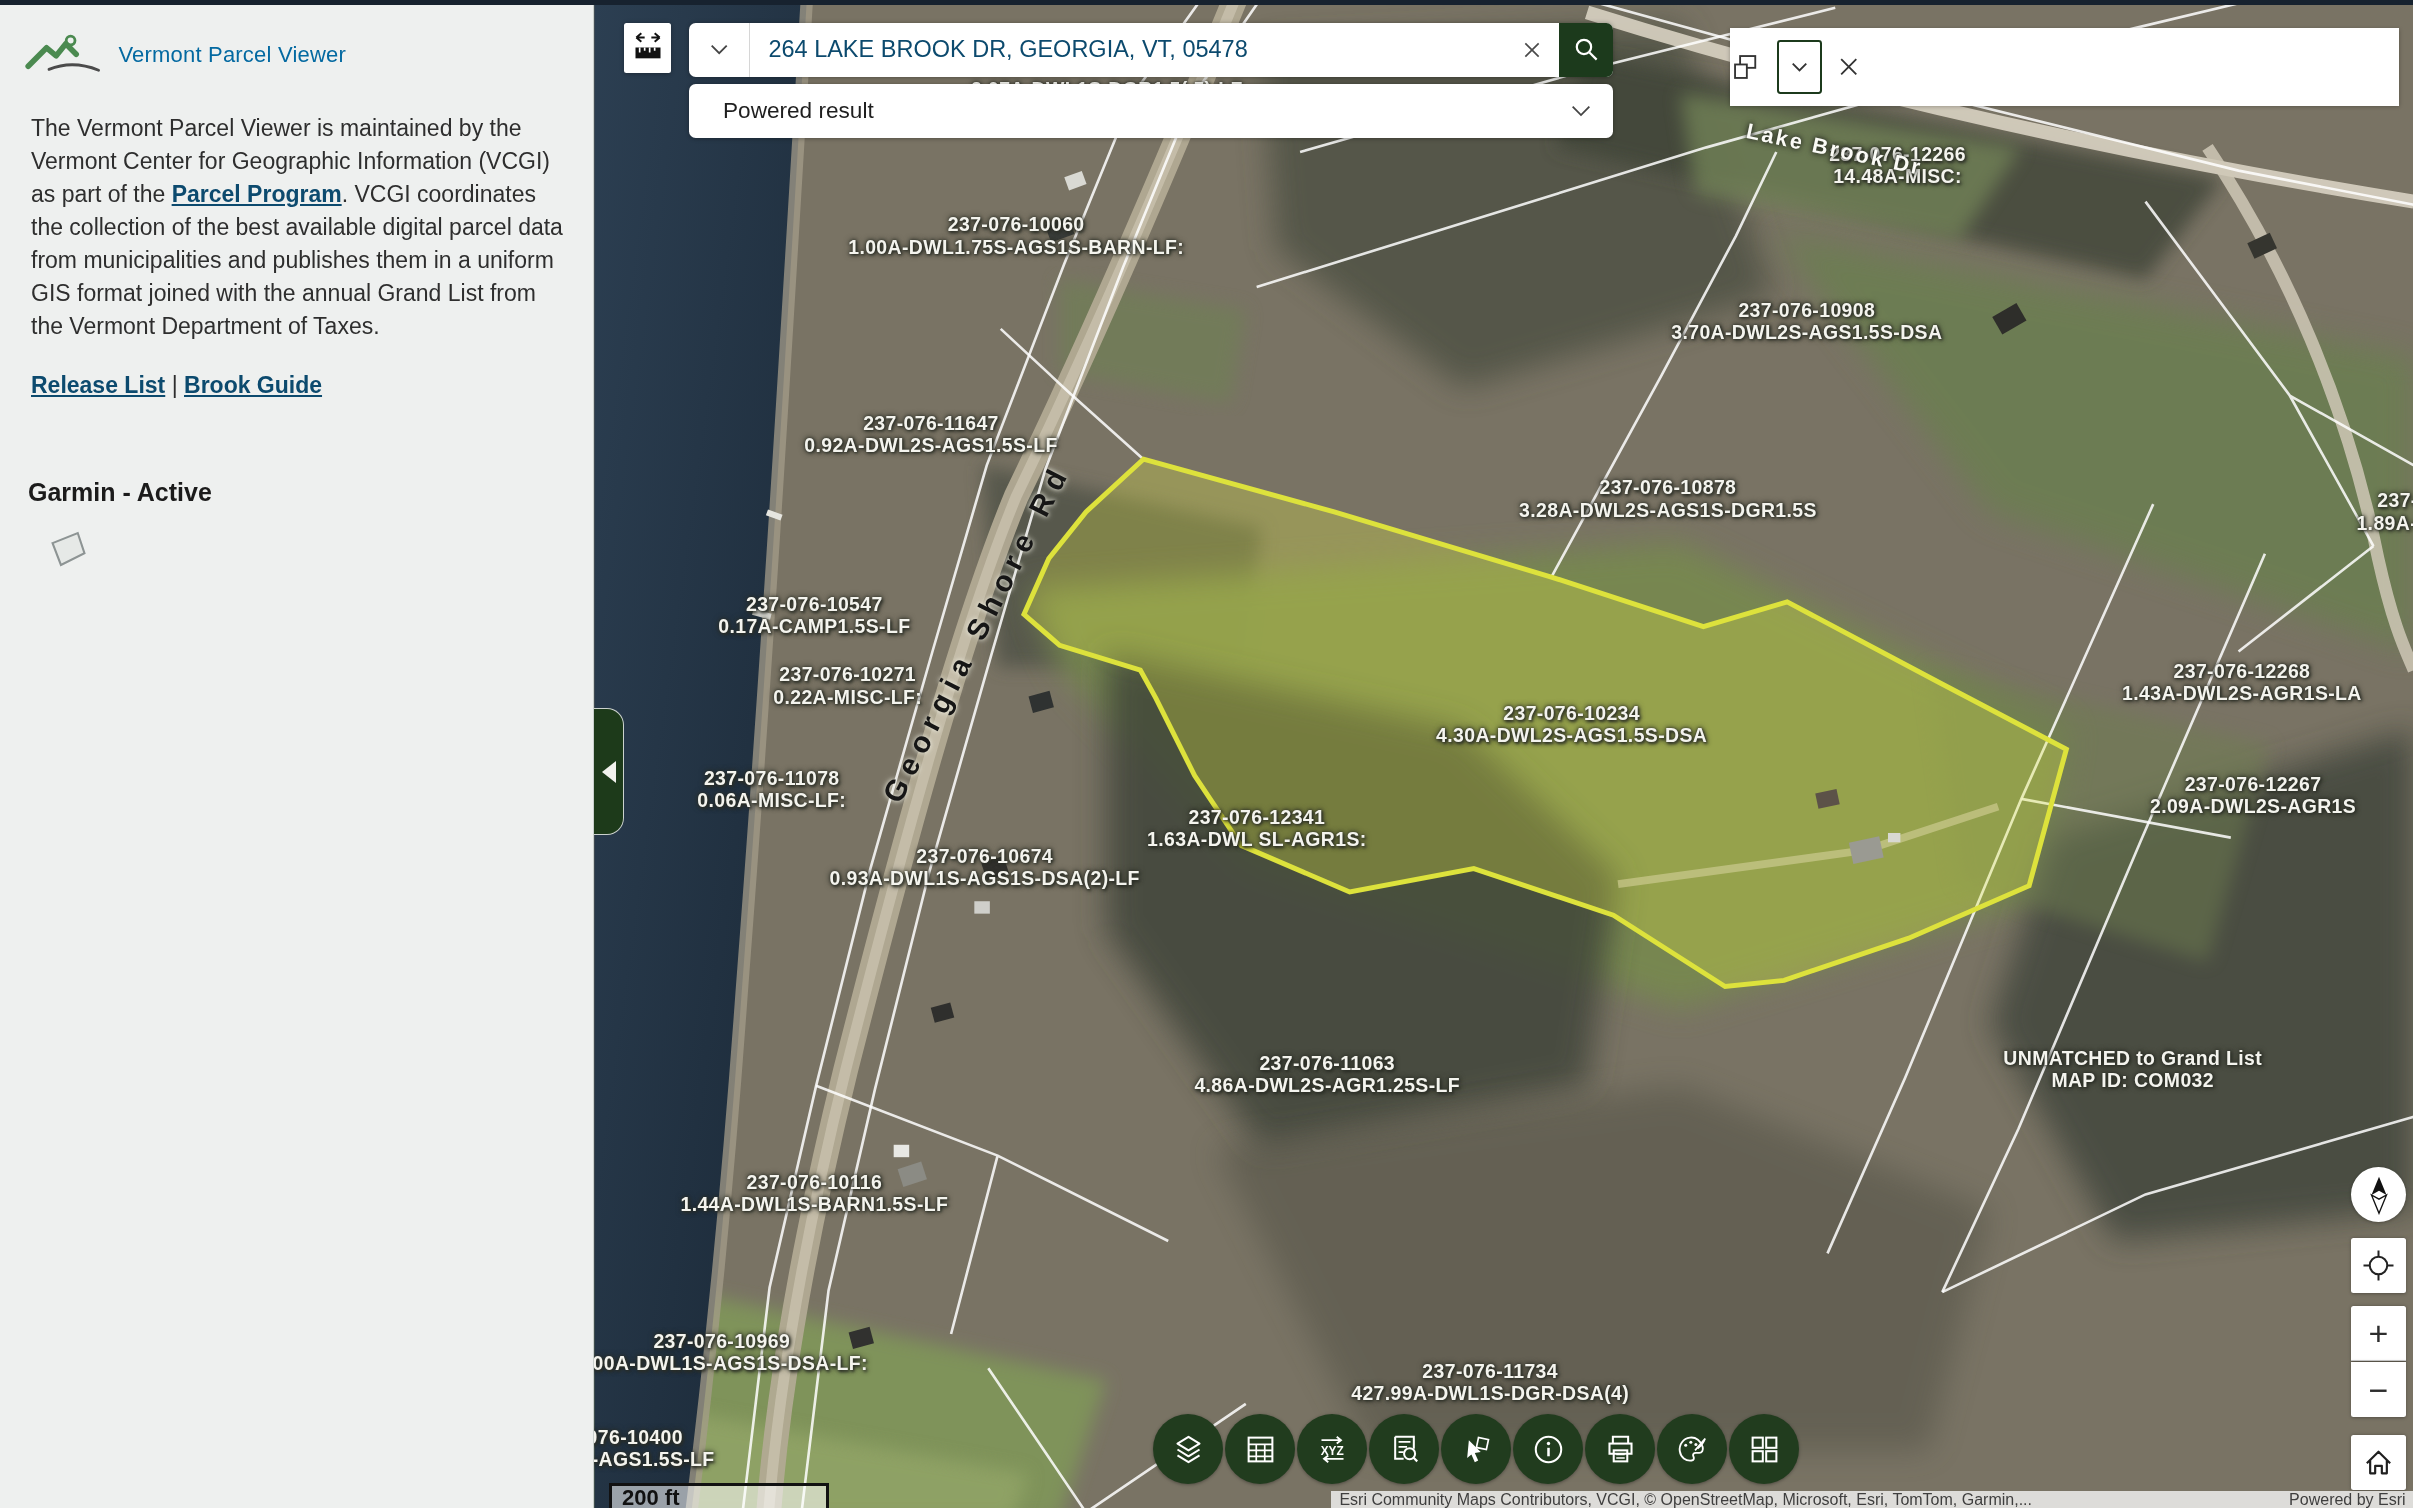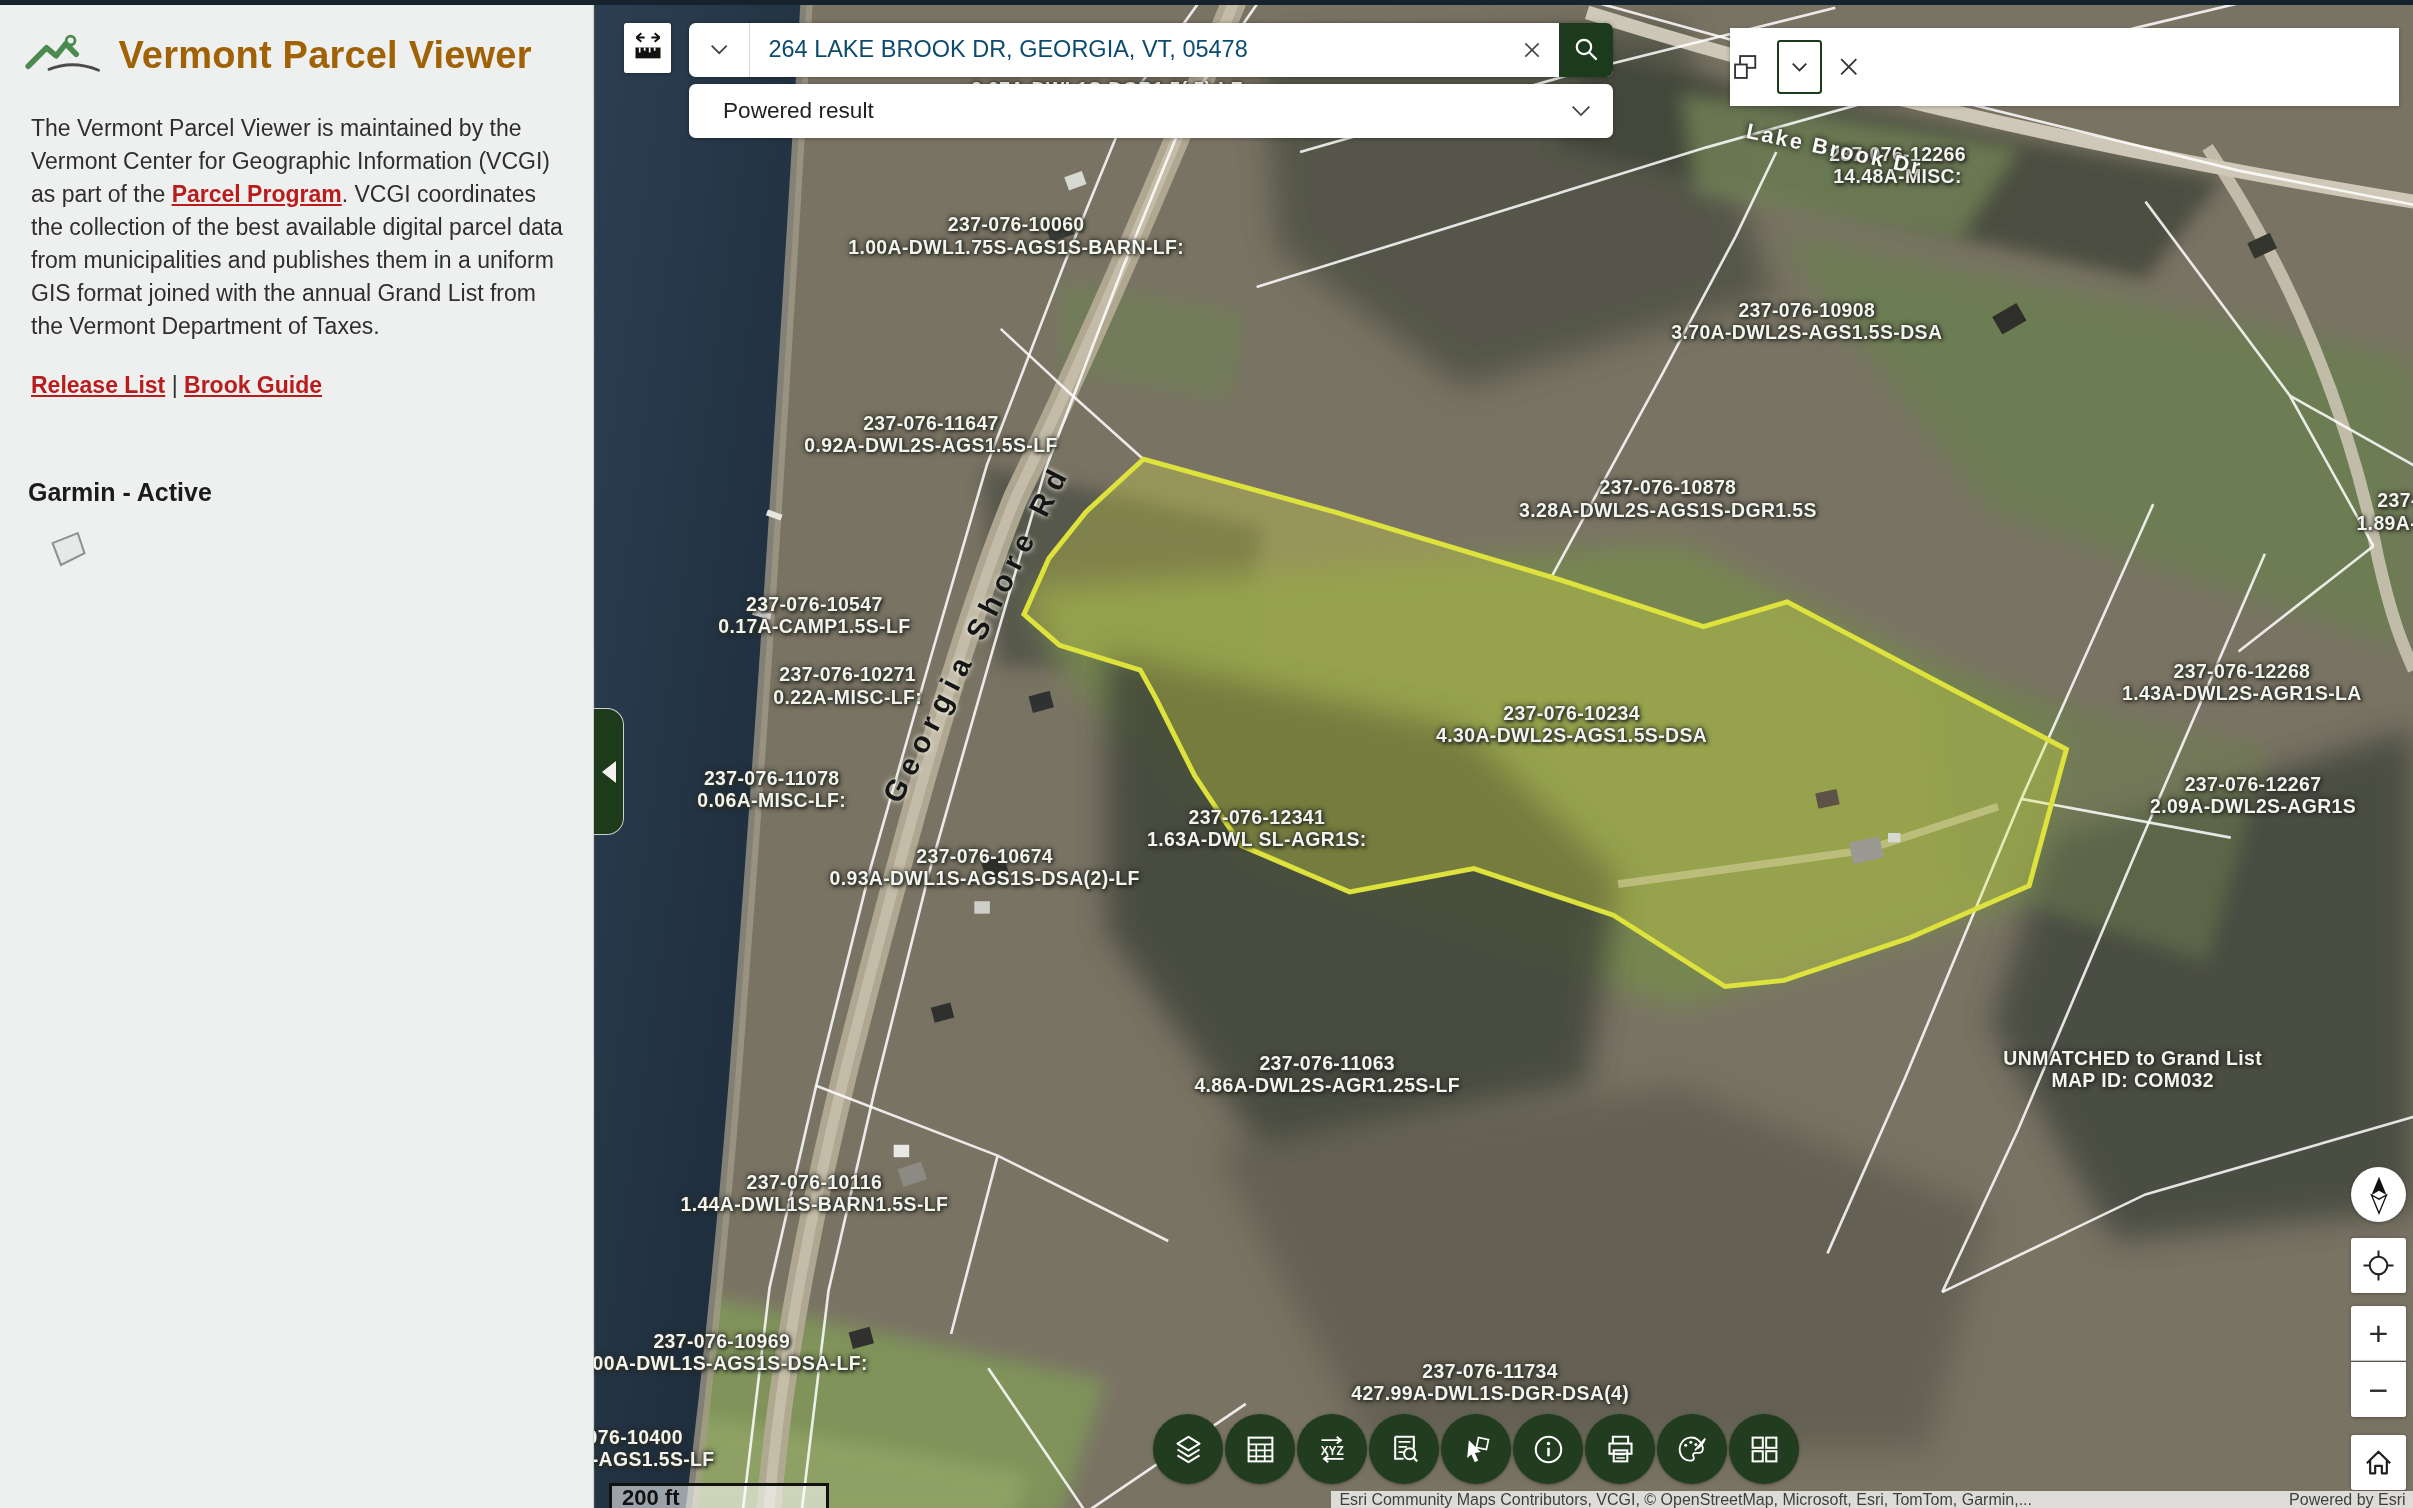--- a/index.html
+++ b/index.html
@@ -4,23 +4,23 @@
 <style>
   html,body{margin:0;padding:0}
   body{width:2413px;height:1508px;overflow:hidden;position:relative;background:#7e7869;
        font-family:"Liberation Sans",sans-serif;-webkit-font-smoothing:antialiased}
   #topbar{position:absolute;left:0;top:0;width:2413px;height:5px;background:#17222f;z-index:70}
 
   
   #sidebar{position:absolute;left:0;top:5px;width:594px;height:1503px;background:#eef0ef;
            z-index:60;border-right:0.8px solid #c9cfcc;box-sizing:border-box}
   .side-head{display:flex;align-items:center;gap:13.4px;margin:28.5px 0 0 25px}
-  .side-title{font-size:38px;font-weight:bold;color:#a16207;letter-spacing:0.2px}
+  .side-title{font-size:22px;font-weight:normal;color:#0369a1;letter-spacing:0.2px}
   .side-para{position:absolute;left:31px;top:107px;width:533px;font-size:23px;line-height:33px;color:#2e2e2e}
-  a.side-link{color:#b91c1c;font-weight:bold;text-decoration:underline;cursor:pointer}
+  a.side-link{color:#0c4a6e;font-weight:bold;text-decoration:underline;cursor:pointer}
   .side-links{position:absolute;left:31px;top:367px;font-size:23px;color:#2e2e2e}
   .legend-title{position:absolute;left:28px;top:473px;font-size:25px;font-weight:bold;color:#1b1b1b}
   .legend-icon{position:absolute;left:49px;top:523px}
 
   
   #map-wrap{position:absolute;left:594px;top:0;width:1819px;height:1508px;overflow:hidden;z-index:1}
   #map-stage{position:absolute;left:0;top:0;width:983px;height:821px;
              transform:scale(1.8516);transform-origin:0 0}
   #map-svg{position:absolute;left:0;top:0}
   #labels-layer{position:absolute;left:0;top:0;width:983px;height:821px}

